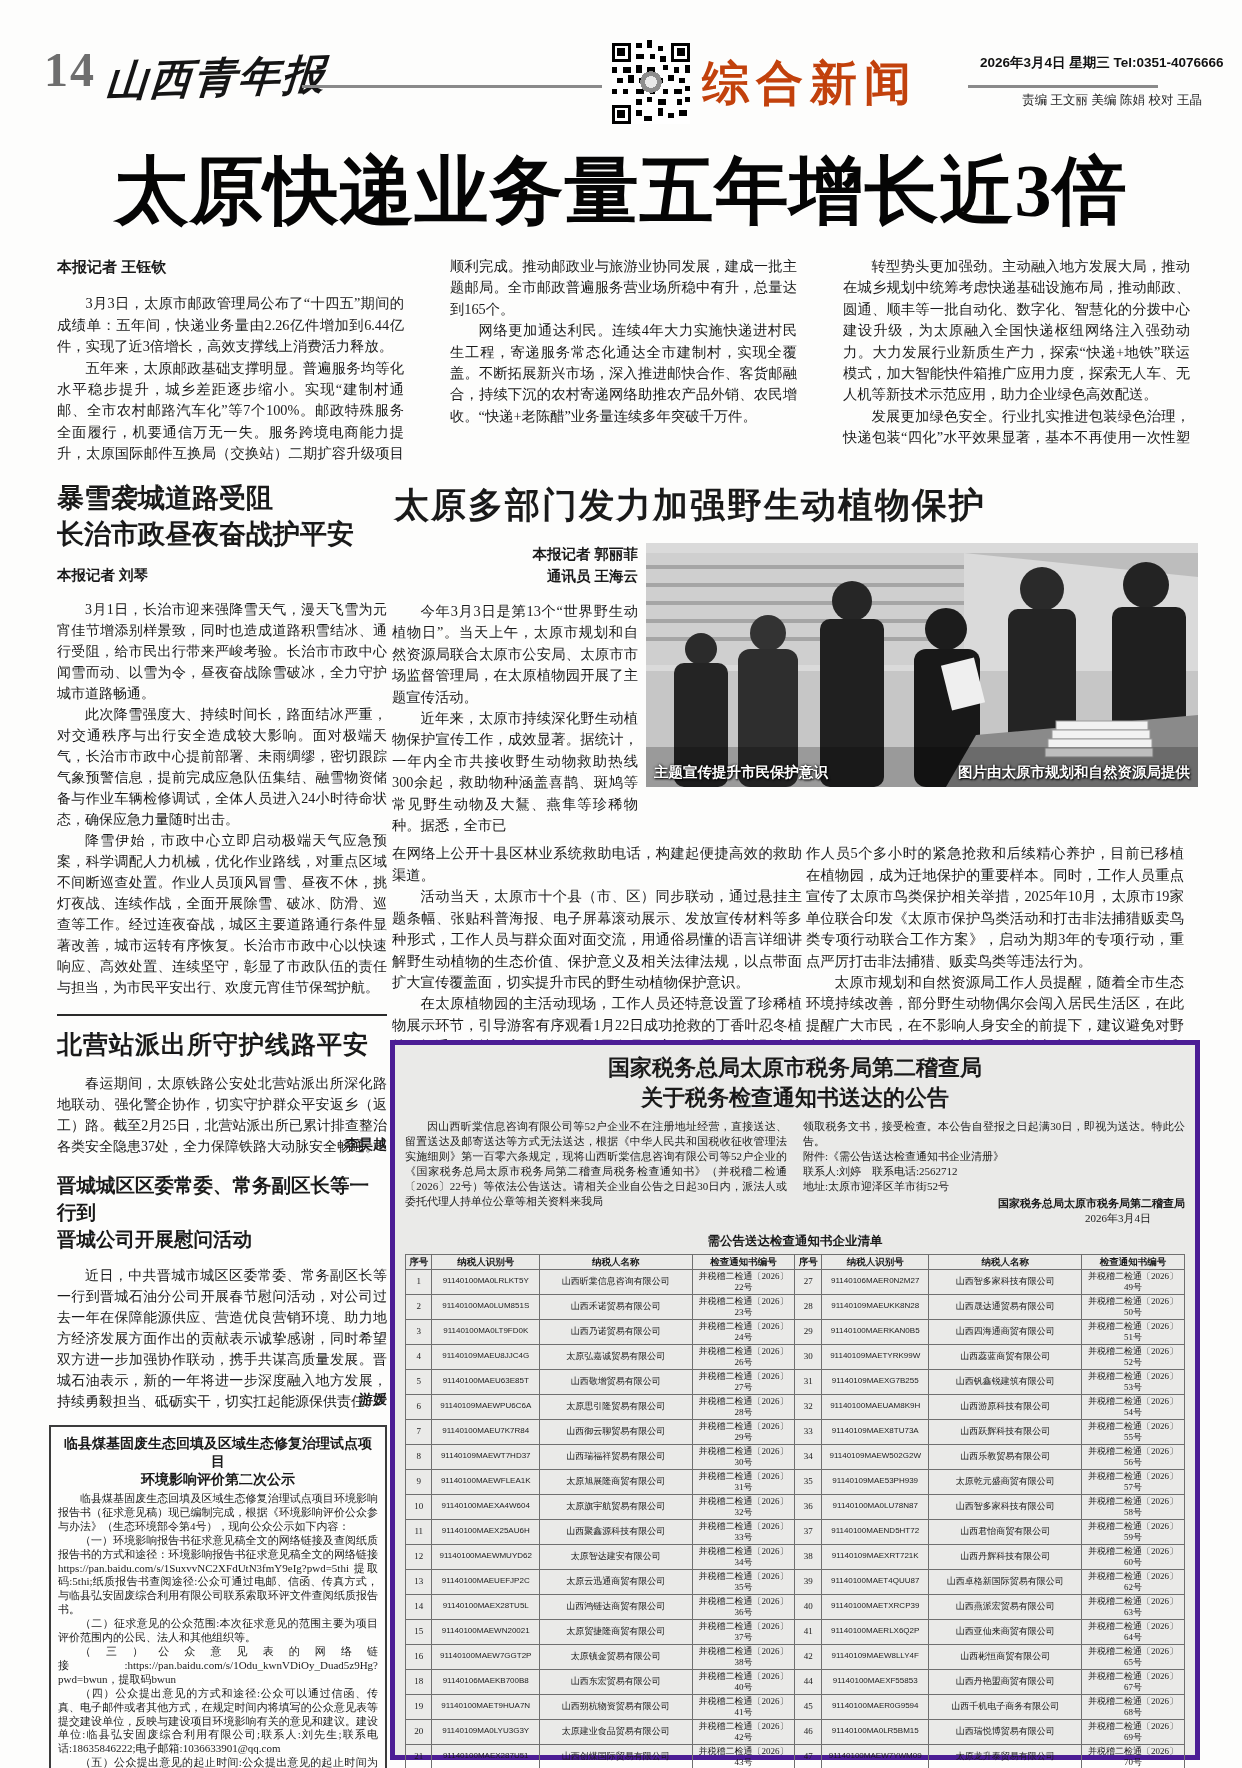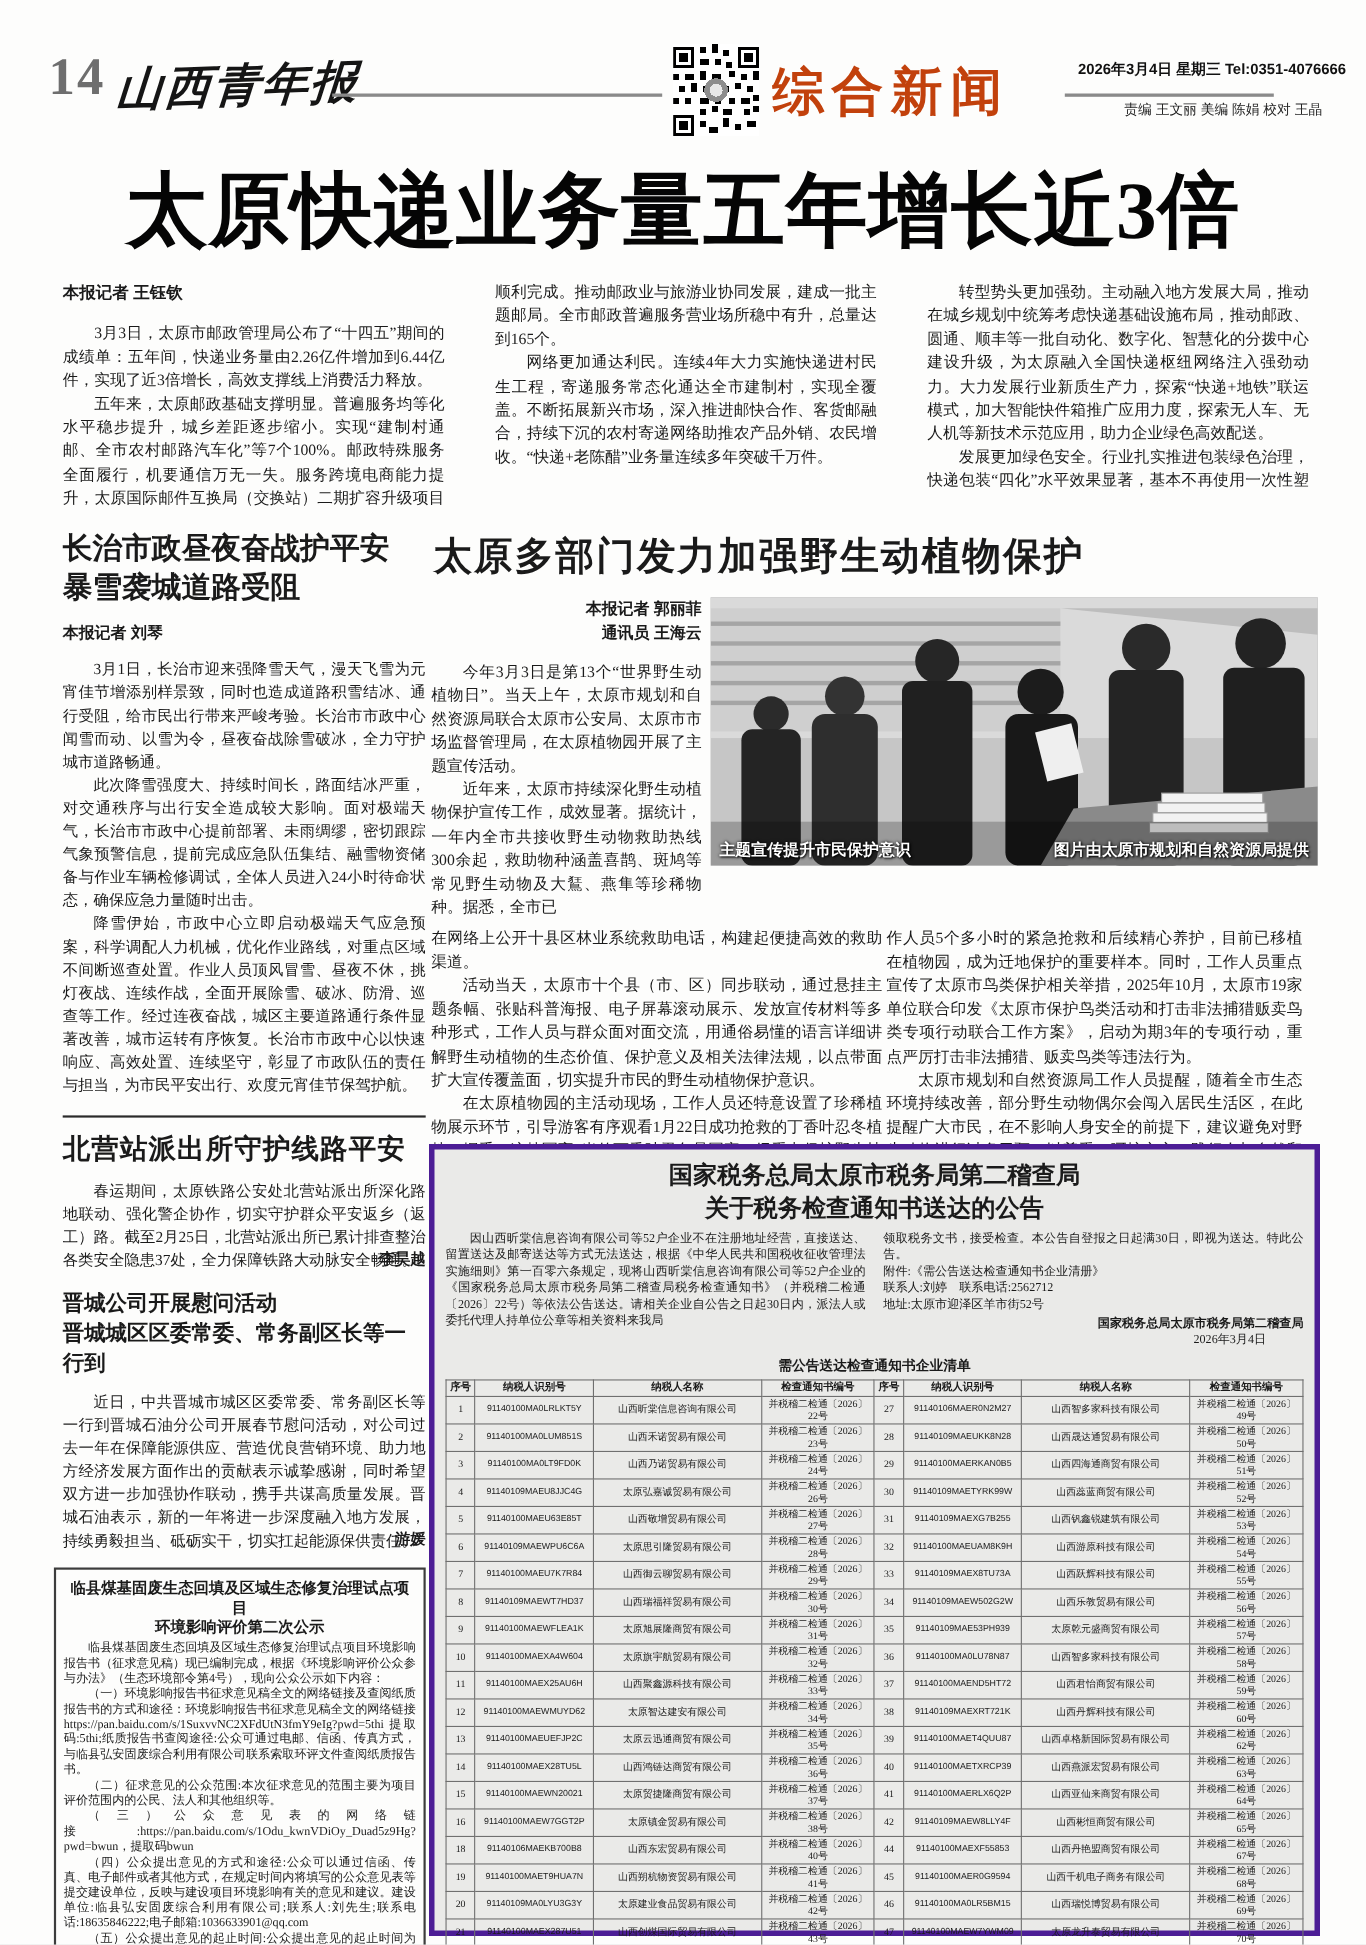--- a/index.html
+++ b/index.html
@@ -154,41 +154,41 @@
         <p class="para">3月3日，太原市邮政管理局公布了“十四五”期间的成绩单：五年间，快递业务量由2.26亿件增加到6.44亿件，实现了近3倍增长，高效支撑线上消费活力释放。</p>
         <p class="para">五年来，太原邮政基础支撑明显。普遍服务均等化水平稳步提升，城乡差距逐步缩小。实现“建制村通邮、全市农村邮路汽车化”等7个100%。邮政特殊服务全面履行，机要通信万无一失。服务跨境电商能力提升，太原国际邮件互换局（交换站）二期扩容升级项目顺利完成。推动邮政业与旅游业协同发展，建成一批主题邮局。全市邮政普遍服务营业场所稳中有升，总量达到165个。</p>
         <p class="para">网络更加通达利民。连续4年大力实施快递进村民生工程，寄递服务常态化通达全市建制村，实现全覆盖。不断拓展新兴市场，深入推进邮快合作、客货邮融合，持续下沉的农村寄递网络助推农产品外销、农民增收。“快递+老陈醋”业务量连续多年突破千万件。</p>
         <p class="para">转型势头更加强劲。主动融入地方发展大局，推动在城乡规划中统筹考虑快递基础设施布局，推动邮政、圆通、顺丰等一批自动化、数字化、智慧化的分拨中心建设升级，为太原融入全国快递枢纽网络注入强劲动力。大力发展行业新质生产力，探索“快递+地铁”联运模式，加大智能快件箱推广应用力度，探索无人车、无人机等新技术示范应用，助力企业绿色高效配送。</p>
         <p class="para">发展更加绿色安全。行业扎实推进包装绿色治理，快递包装“四化”水平效果显著，基本不再使用一次性塑料编织袋，电商快件不再二次包装率达99.8%。推动运输投递集约低碳发展，行业新能源车辆保有量占比达47.19%。智能安检设备，实现省级分拨中心全覆盖。</p>
       </div>
   </div>
 
   <div class="abs left-col">
     <div class="snow-title">
+      <div>暴雪袭城道路受阻</div>
       <div>长治市政昼夜奋战护平安</div>
-      <div>暴雪袭城道路受阻</div>
     </div>
     <div class="byline2">本报记者 刘琴</div>
     <div class="bodytext">
         <p class="para">3月1日，长治市迎来强降雪天气，漫天飞雪为元宵佳节增添别样景致，同时也造成道路积雪结冰、通行受阻，给市民出行带来严峻考验。长治市市政中心闻雪而动、以雪为令，昼夜奋战除雪破冰，全力守护城市道路畅通。</p>
         <p class="para">此次降雪强度大、持续时间长，路面结冰严重，对交通秩序与出行安全造成较大影响。面对极端天气，长治市市政中心提前部署、未雨绸缪，密切跟踪气象预警信息，提前完成应急队伍集结、融雪物资储备与作业车辆检修调试，全体人员进入24小时待命状态，确保应急力量随时出击。</p>
         <p class="para">降雪伊始，市政中心立即启动极端天气应急预案，科学调配人力机械，优化作业路线，对重点区域不间断巡查处置。作业人员顶风冒雪、昼夜不休，挑灯夜战、连续作战，全面开展除雪、破冰、防滑、巡查等工作。经过连夜奋战，城区主要道路通行条件显著改善，城市运转有序恢复。长治市市政中心以快速响应、高效处置、连续坚守，彰显了市政队伍的责任与担当，为市民平安出行、欢度元宵佳节保驾护航。</p>
       </div>
 
     <hr class="divider">
 
     <div class="rail-title">北营站派出所守护线路平安</div>
     <div class="bodytext">
         <p class="para">春运期间，太原铁路公安处北营站派出所深化路地联动、强化警企协作，切实守护群众平安返乡（返工）路。截至2月25日，北营站派出所已累计排查整治各类安全隐患37处，全力保障铁路大动脉安全畅通。</p>
       </div>
     <div class="author-line">李昊越</div>
 
     <div class="jin-title">
+      <div>晋城城区区委常委、常务副区长等一行到</div>
       <div>晋城公司开展慰问活动</div>
-      <div>晋城城区区委常委、常务副区长等一行到</div>
     </div>
     <div class="bodytext">
         <p class="para">近日，中共晋城市城区区委常委、常务副区长等一行到晋城石油分公司开展春节慰问活动，对公司过去一年在保障能源供应、营造优良营销环境、助力地方经济发展方面作出的贡献表示诚挚感谢，同时希望双方进一步加强协作联动，携手共谋高质量发展。晋城石油表示，新的一年将进一步深度融入地方发展，持续勇毅担当、砥砺实干，切实扛起能源保供责任。</p>
       </div>
     <div class="author-line">游媛</div>
 
     <div class="eia-box">
       <div class="eia-title">
         <div>临县煤基固废生态回填及区域生态修复治理试点项目</div>
         <div>环境影响评价第二次公示</div>

